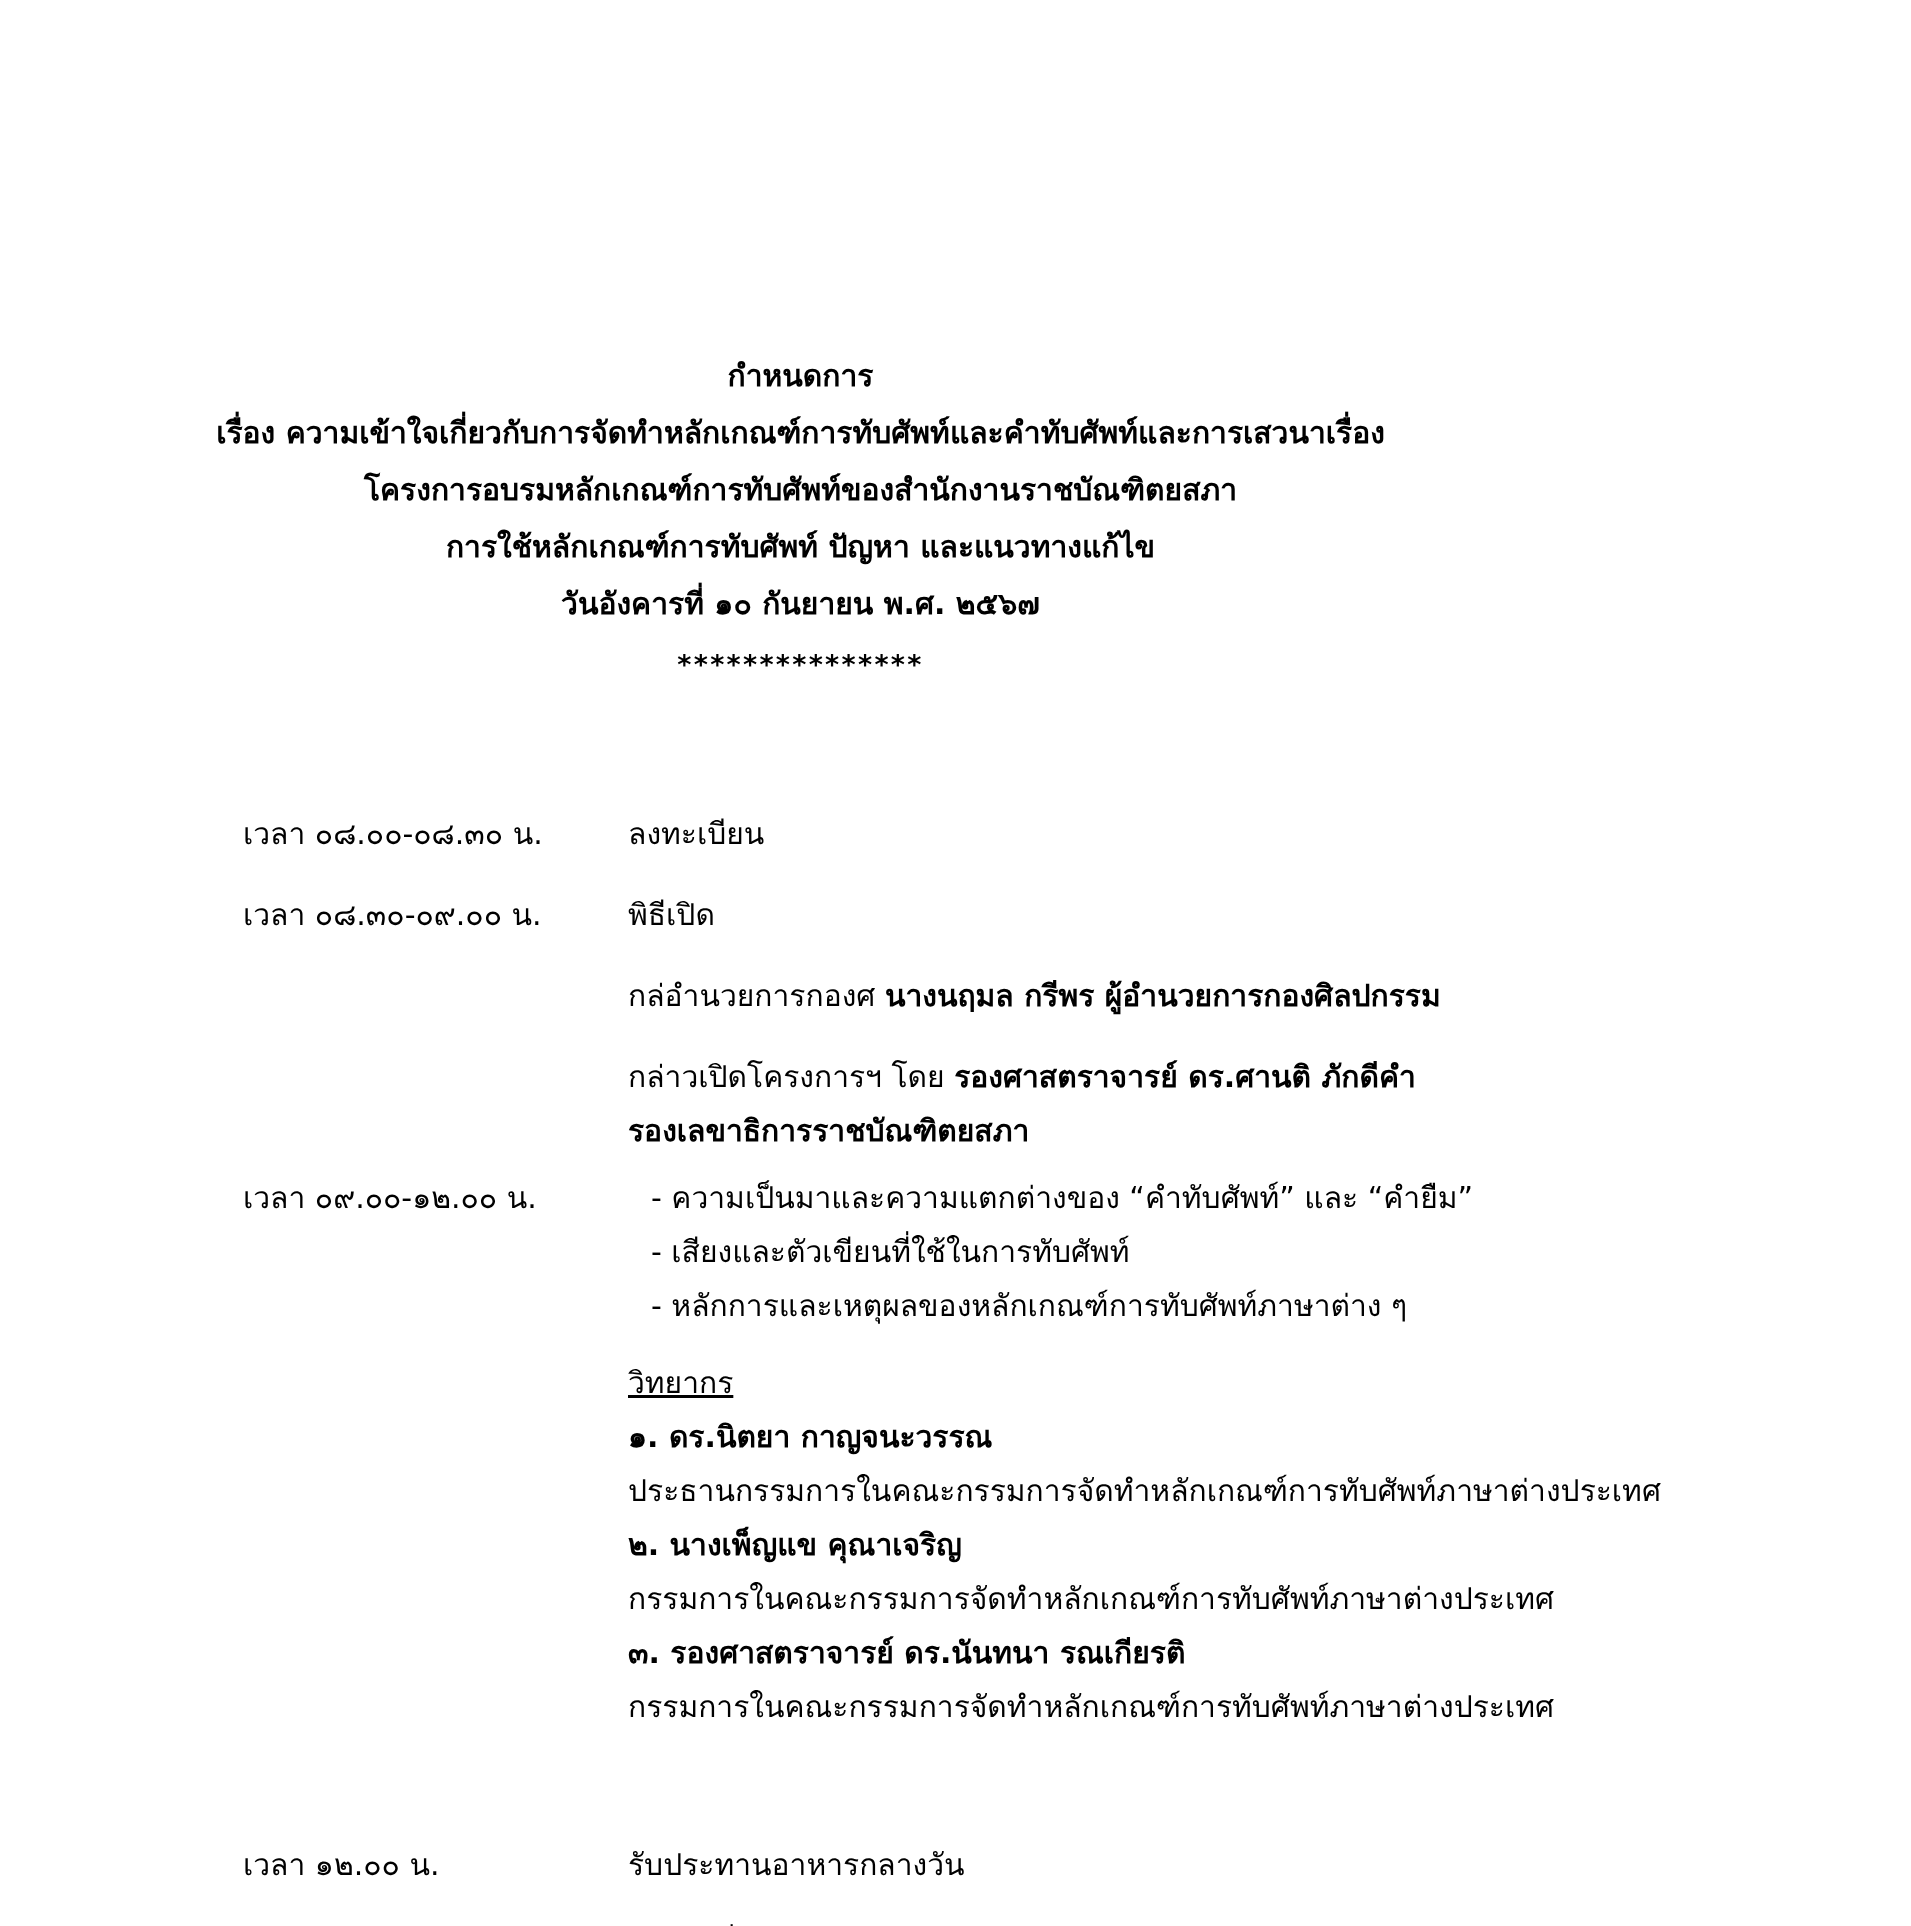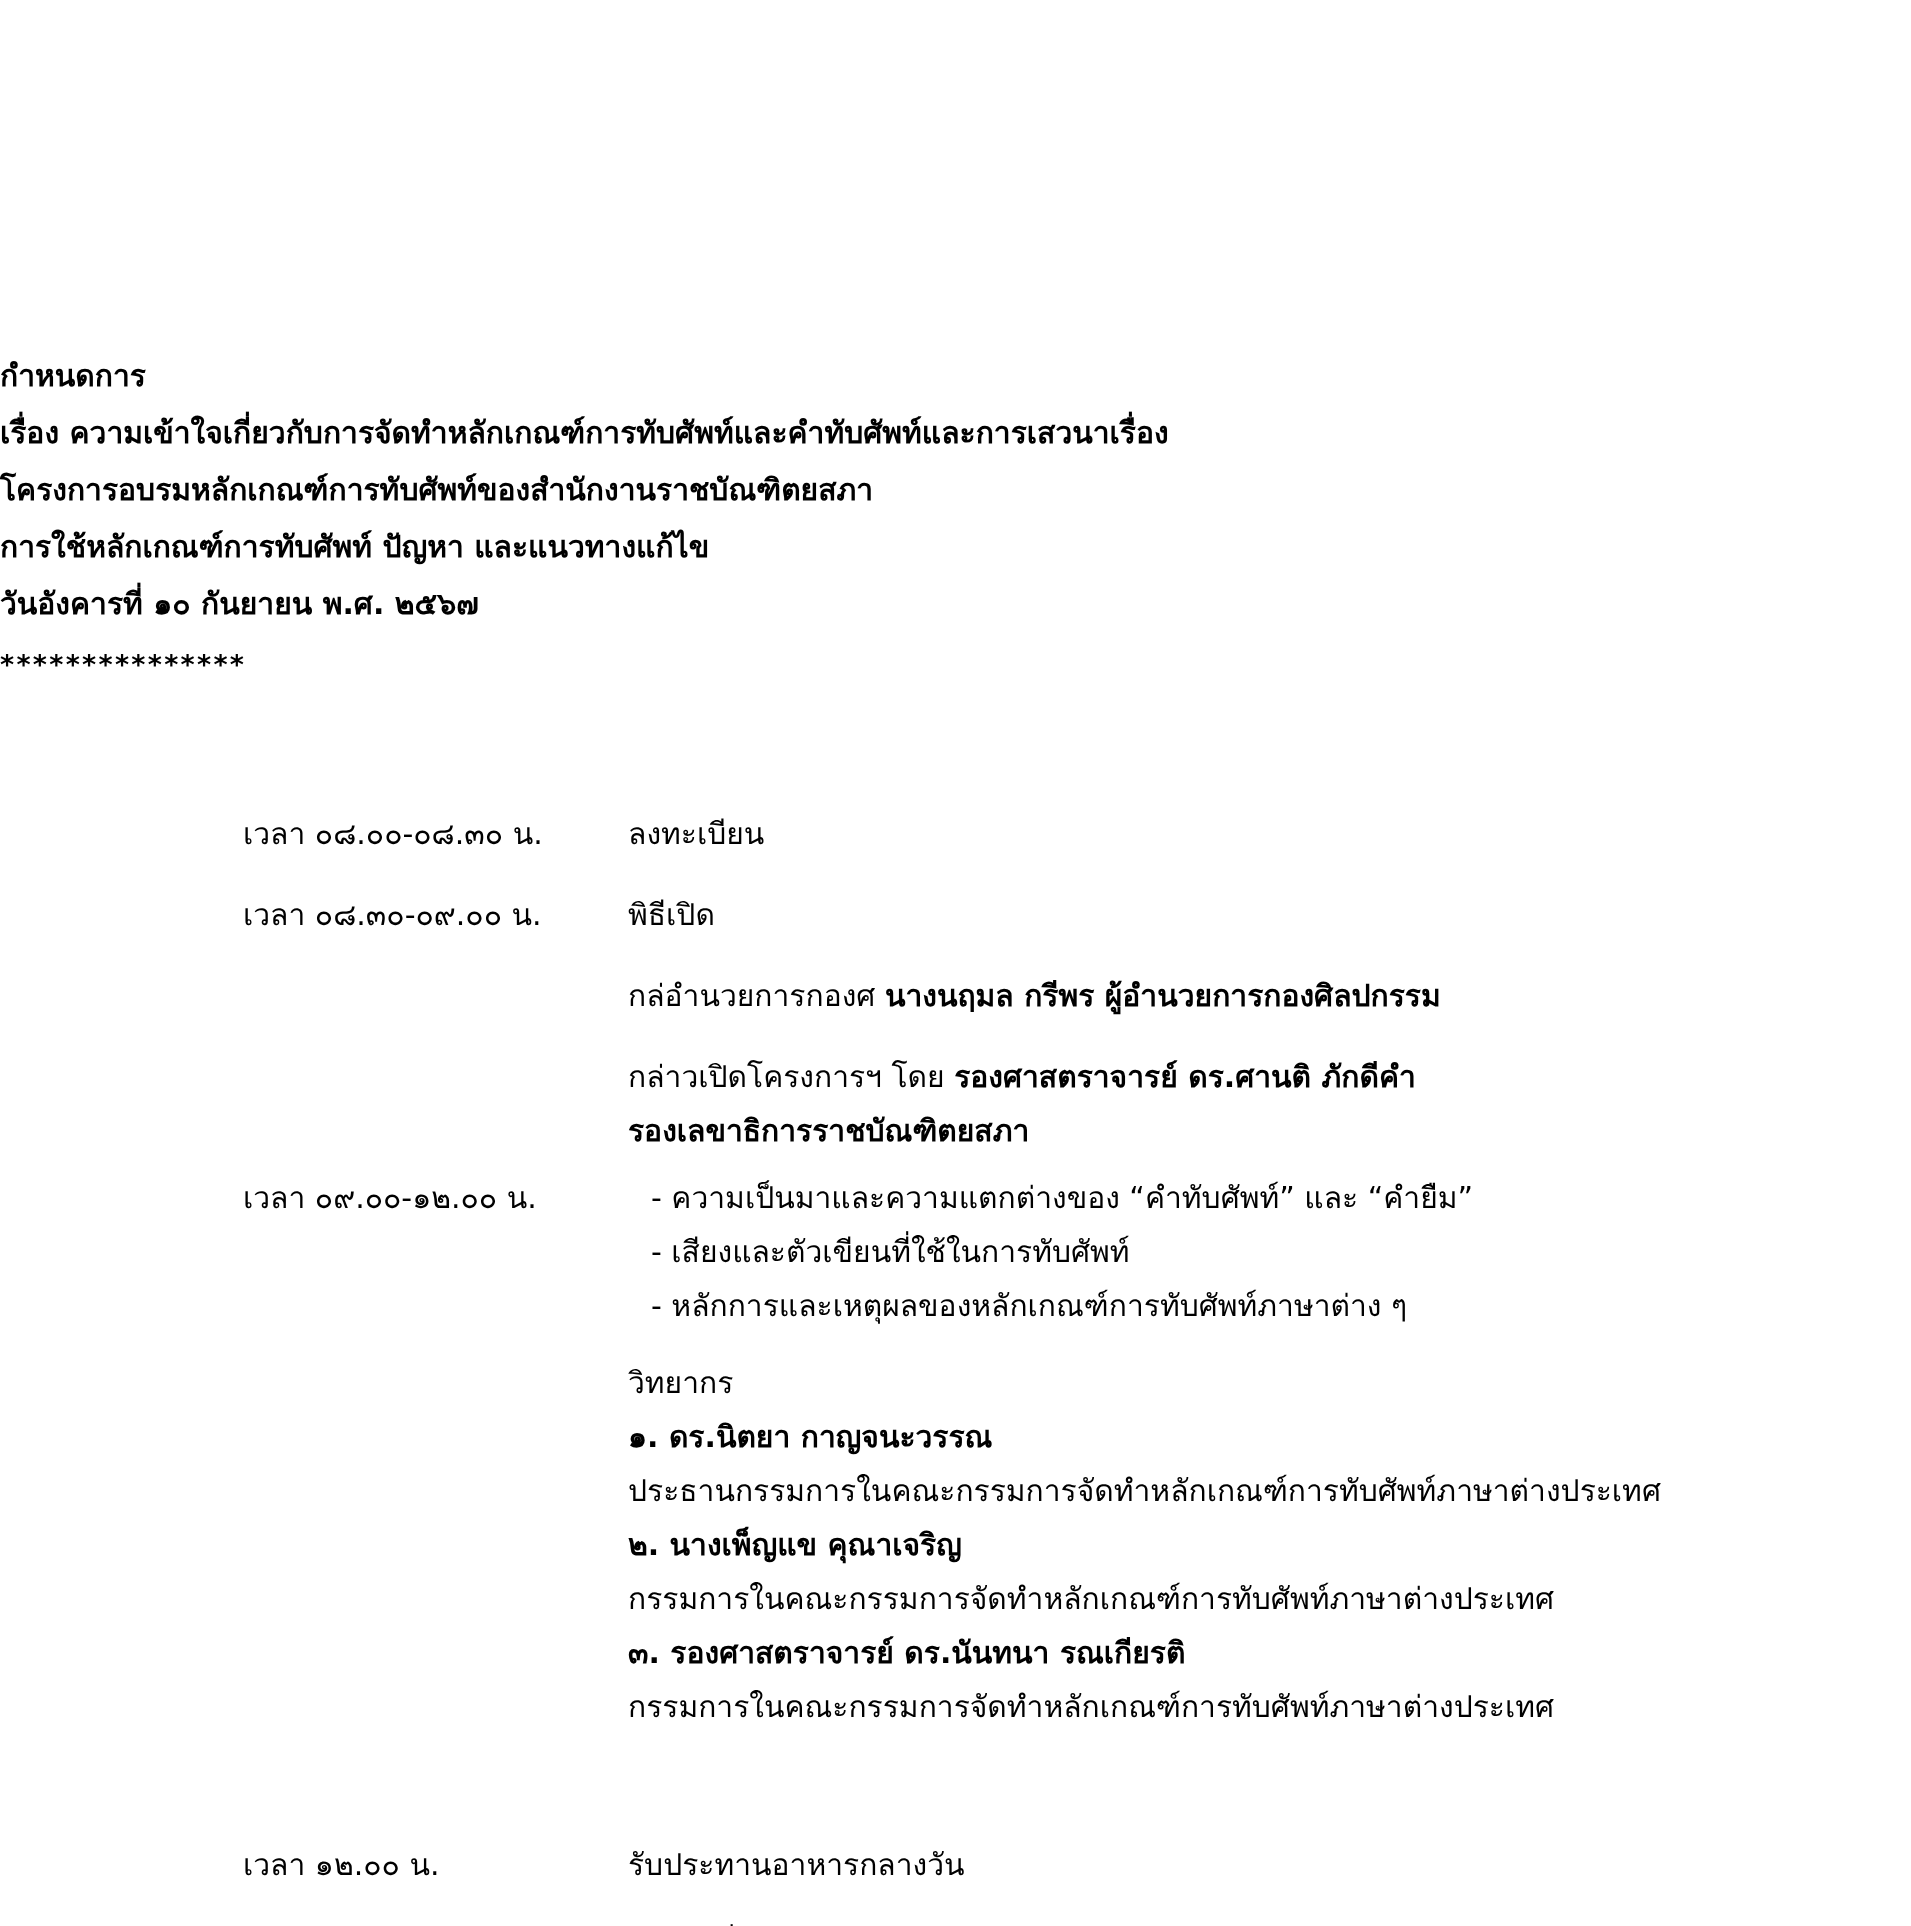--- a/index.html
+++ b/index.html
@@ -4,29 +4,29 @@
 <style>
   html, body { margin: 0; padding: 0; background: #ffffff; }
   body {
     width: 1911px; height: 2703px; position: relative; overflow: hidden;
     font-family: "DejaVu Sans", "Liberation Sans", sans-serif;
     color: #000000;
   }
   .page { position: absolute; left: 0; top: 0; width: 1911px; height: 2703px; }
   .header {
     position: absolute; left: 0; width: 1601px; top: 347px;
-    text-align: left; font-weight: bold; font-size: 30px; line-height: 57px;
+    text-align: center; font-weight: bold; font-size: 30px; line-height: 57px;
   }
   .header div { white-space: nowrap; }
   .stars { margin-top: 3.9px; font-size: 27px; letter-spacing: 2.3px; }
   .row { position: absolute; left: 227px; font-size: 30px; line-height: 54px; white-space: nowrap; }
   .time { position: absolute; left: 16px; }
   .content { position: absolute; left: 401px; }
   .bold { font-weight: bold; }
-  .u { }
+  .u { text-decoration: underline; }
   .bullet { padding-left: 23px; }
 </style>
 </head>
 <body>
 
 <div class="page">
 
   <div class="header">
     <div>กำหนดการ</div>
     <div>เรื่อง ความเข้าใจเกี่ยวกับการจัดทำหลักเกณฑ์การทับศัพท์และคำทับศัพท์และการเสวนาเรื่อง</div>

